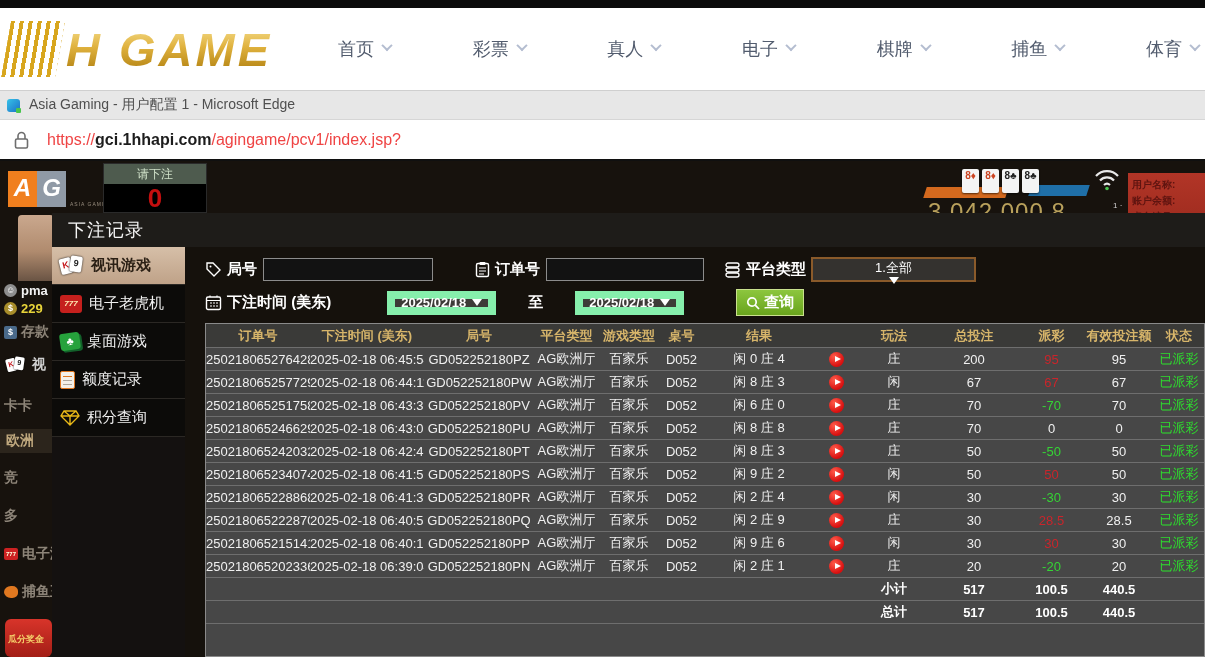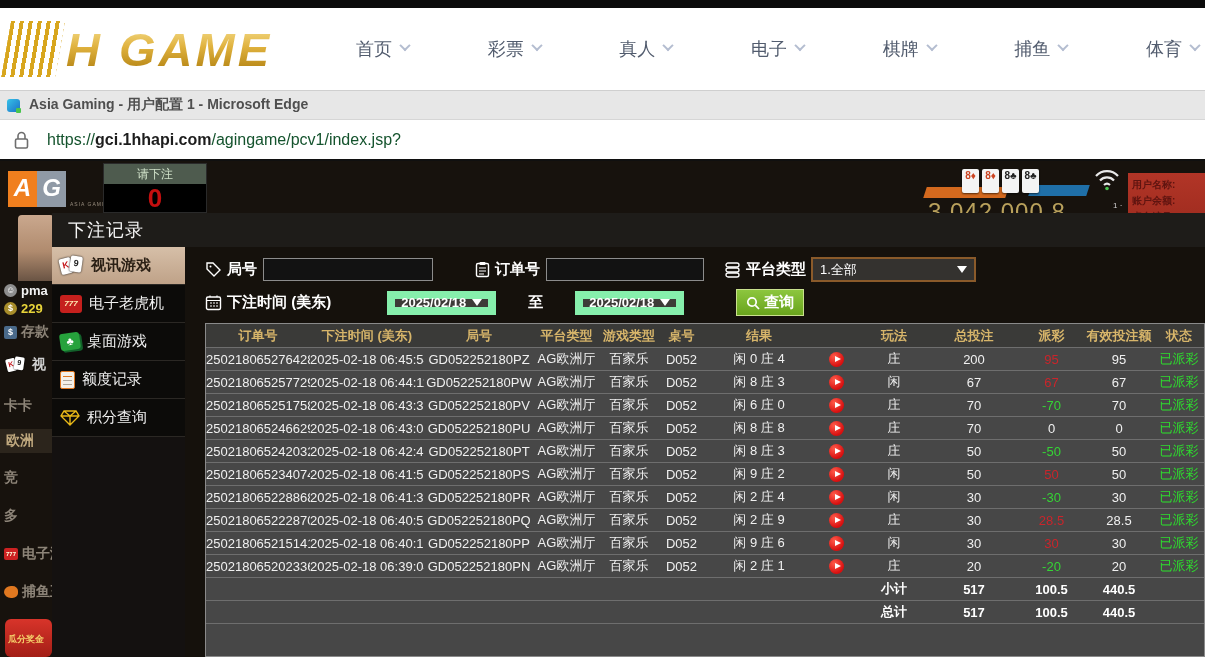--- a/index.html
+++ b/index.html
@@ -10,35 +10,35 @@
   .top-strip { position:absolute; left:0; top:0; width:1205px; height:8px; background:#0b0b0b; }
 
   
   .site-header { position:absolute; left:0; top:8px; width:1205px; height:82px; background:#ffffff; display:flex; align-items:center; }
   .logo { position:absolute; left:6px; top:2px; display:flex; align-items:center; height:78px; cursor:pointer; }
   .logo-bars { width:54px; height:56px; margin-right:6px; transform:skewX(-10deg);
     background:repeating-linear-gradient(90deg,#d8a61e 0 4px, rgba(0,0,0,0) 4px 9px); }
   .logo-text { font-size:47px; font-weight:bold; font-style:italic; letter-spacing:3px;
     background:linear-gradient(180deg,#f8e49a 0%,#e0b23e 45%,#a87708 100%);
     -webkit-background-clip:text; background-clip:text; color:transparent; }
-  .main-nav { position:absolute; left:356px; right:6px; top:0; height:82px; display:flex; align-items:center; justify-content:space-between; }
+  .main-nav { position:absolute; left:338px; right:6px; top:0; height:82px; display:flex; align-items:center; justify-content:space-between; }
   .nav-item { display:flex; align-items:center; color:#525c6e; font-size:18px; cursor:pointer; }
   .chev { display:inline-block; width:8px; height:8px; border-right:2px solid #b4bdd0; border-bottom:2px solid #b4bdd0; transform:rotate(45deg) translate(-1px,-1px); margin-left:9px; margin-top:-4px; }
 
   
   .win-titlebar { position:absolute; left:0; top:90px; width:1205px; height:30px; background:#e7e7e7; border-top:1px solid #cfcfcf; border-bottom:1px solid #d6d6d6; display:flex; align-items:center; }
   .edge-icon { width:13px; height:13px; margin:0 9px 0 7px; border-radius:3px; background:linear-gradient(135deg,#35c3e8,#1d70c8); position:relative; }
   .edge-icon::after{ content:""; position:absolute; right:-1px; bottom:-1px; width:5px; height:5px; background:#49c54e; border-radius:1px; }
-  .win-title-text { font-size:14px; color:#4f4f4f;font-weight:bold; }
+  .win-title-text { font-size:14px; color:#4f4f4f; }
 
   
   .url-bar { position:absolute; left:0; top:121px; width:1205px; height:40px; background:#ffffff; border-bottom:2px solid #101010; display:flex; align-items:center; }
   .lock-icon { margin:0 18px 0 14px; }
   .url-text { font-size:16px; }
-  .url-proto,.url-path { color:#14532d; }
+  .url-proto,.url-path { color:#ef4444; }
   .url-domain { color:#1d1d1d; font-weight:bold; }
 
   
   .game-area { position:absolute; left:0; top:161px; width:1205px; height:496px; background:#17120d; overflow:hidden; }
   .ag-logo { position:absolute; left:8px; top:10px; width:58px; height:36px; display:flex; cursor:pointer; }
   .ag-a { width:50%; background:#f07f1e; color:#fff; font-weight:bold; font-style:italic; font-size:24px; text-align:center; line-height:34px; }
   .ag-g { width:50%; background:#909aa6; color:#fff; font-weight:bold; font-style:italic; font-size:24px; text-align:center; line-height:34px; }
   .ag-sub { position:absolute; left:70px; top:40px; font-size:5px; color:#9a8f80; letter-spacing:1px; }
   .bet-timer { position:absolute; left:103px; top:2px; width:104px; height:50px; background:#000; border:1px solid #2a2a2a; }
   .bet-timer-label { height:20px; background:#4e5b4e; color:#cfe0c8; font-size:12px; text-align:center; line-height:20px; }
@@ -84,21 +84,21 @@
   .ic-doc::before { content:""; position:absolute; left:2px; top:4px; width:9px; height:1.5px; background:#e07820; box-shadow:0 4px 0 #b0a79a, 0 8px 0 #b0a79a; }
 
   
   .filters { position:absolute; left:0; top:0; right:0; height:76px; }
   .f-row { position:absolute; left:20px; right:0; display:flex; align-items:center; }
   .f-row1 { top:10px; } .f-row2 { top:42px; }
   .f-label { color:#fff; font-size:15px; font-weight:bold; display:flex; align-items:center; gap:5px; }
   .f-input { height:23px; background:#121212; border:1px solid #8c8c8c; color:#eee; font-size:13px; padding:0 5px; outline:none; }
   .date-box { height:24px; background:#3d3b38; border:8px solid #86efac; color:#fff; font-size:13px; font-weight:bold; display:flex; align-items:center; padding:0 6px; gap:6px; cursor:pointer; }
   .date-box .tri, .sel .tri { width:0; height:0; border-left:5px solid transparent; border-right:5px solid transparent; border-top:7px solid #fff; }
-  .sel { width:165px; height:25px; background:#34322f; border:2px solid #8a5a2a; color:#fff; font-size:13px; display:flex; align-items:center; justify-content:space-between; padding:0 7px; cursor:pointer; }
+  .sel { width:165px; height:25px; background:#34322f; border:2px solid #8a5a2a; color:#fff; font-size:13px; display:flex; align-items:center; justify-content:space-between; padding:0 7px; cursor:pointer;flex-direction:column; }
   .btn-query { height:27px; background:linear-gradient(180deg,#8cc63e,#69a41d); border:1px solid #c9e08e; color:#fff; font-size:15px; font-weight:bold; display:flex; align-items:center; gap:4px; padding:0 9px; cursor:pointer; }
 
   
   .btable { position:absolute; left:20px; top:76px; width:1000px; bottom:0; background:#474747; border:1px solid #8a8a8a; overflow:hidden; }
   .trow { display:grid; grid-template-columns:104px 114px 110px 65px 60px 45px 110px 45px 70px 90px 65px 70px 50px; align-items:center; height:23px; border-bottom:1px solid #6e6e6e; }
   .thead { height:24px; background:#3a3a38; }
   .thead .tc { color:#d7b56a; font-weight:bold; font-size:13px; }
   .tc { text-align:center; font-size:13px; color:#f0f0f0; white-space:nowrap; overflow:hidden; }
   .tc.red { color:#c9252b; } .tc.green { color:#35d435; } .tc.status { color:#2edb2e; }
   .tc.yellow { color:#ffffff; font-weight:bold;text-align:center; }

